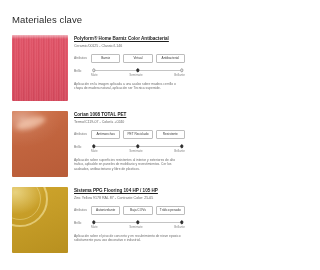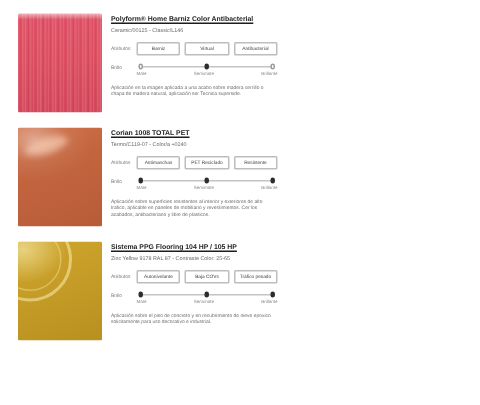--- a/index.html
+++ b/index.html
@@ -260,20 +260,21 @@
     color: #6d6d6d;
     line-height: 4.6px;
     margin: 5px 0 0 0;
   }
 </style>
 </head>
 <body>
 
 <div class="page">
 
+  <h1 class="page-title">Materiales clave</h1>
 
   <div class="cards">
 
     <div class="card">
       <div class="swatch swatch-pink"></div>
       <div class="card-body">
         <div class="product-title">Polyform® Home Barniz Color Antibacterial</div>
         <div class="product-spec">Ceramic/00125 - Classic/L146</div>
 
         <div class="attr-row">

